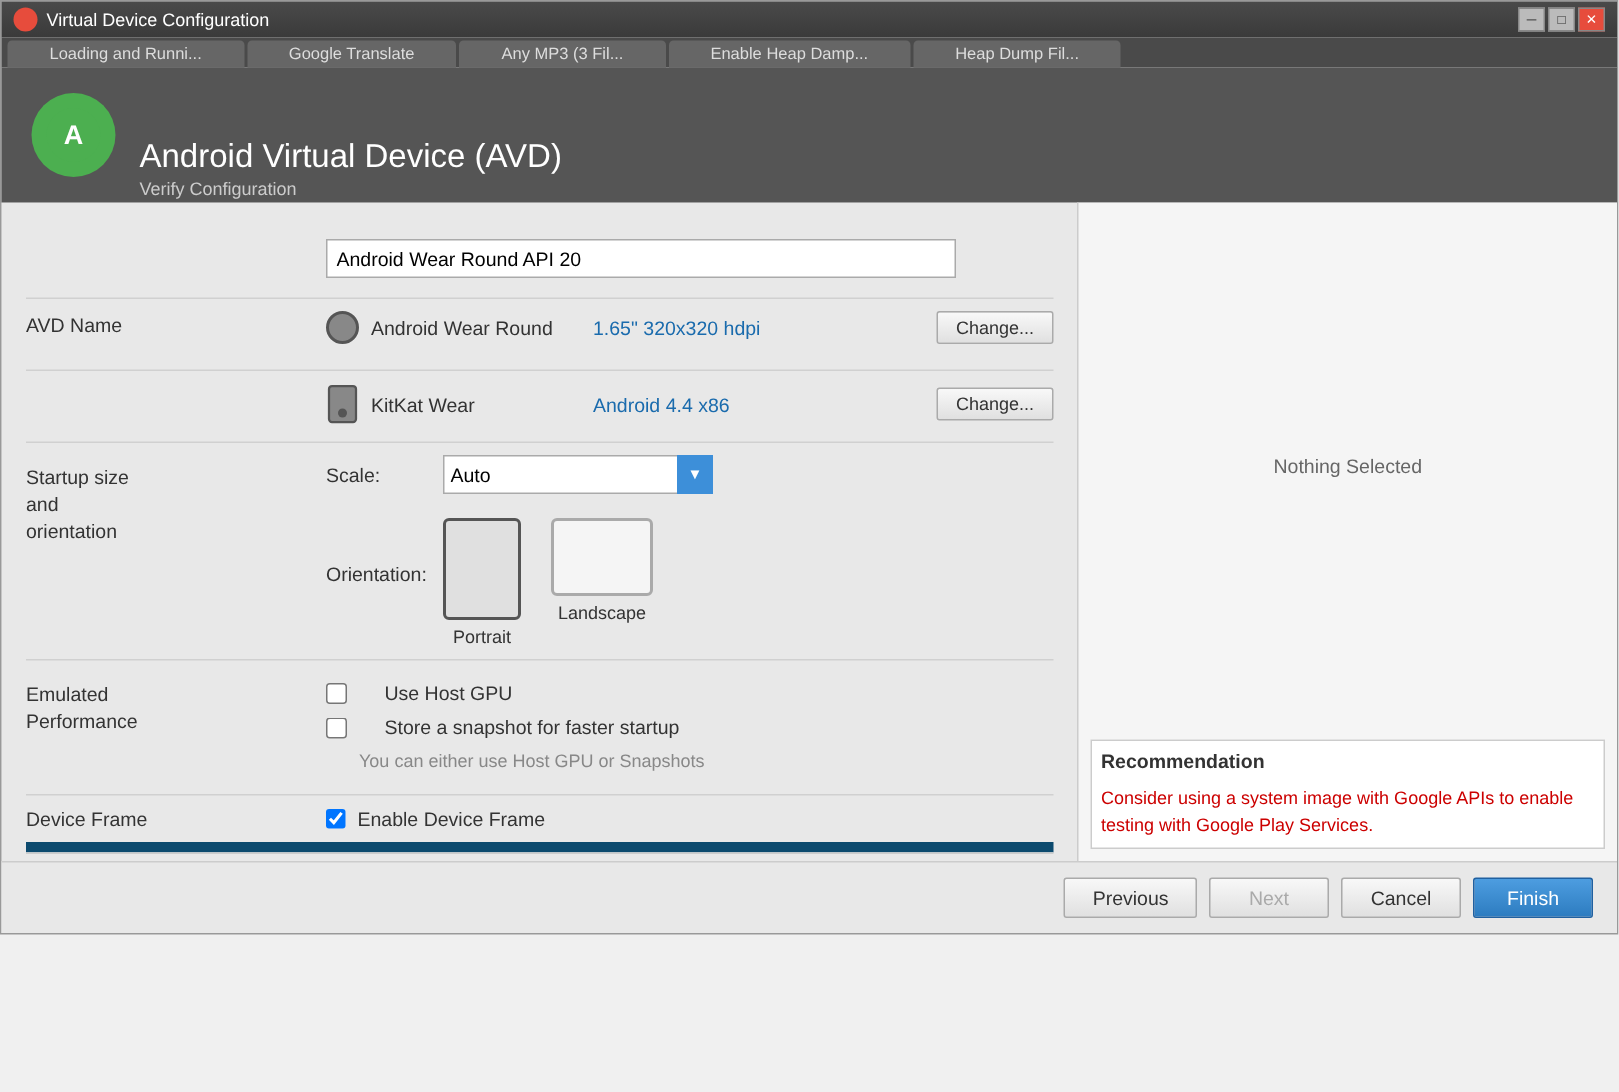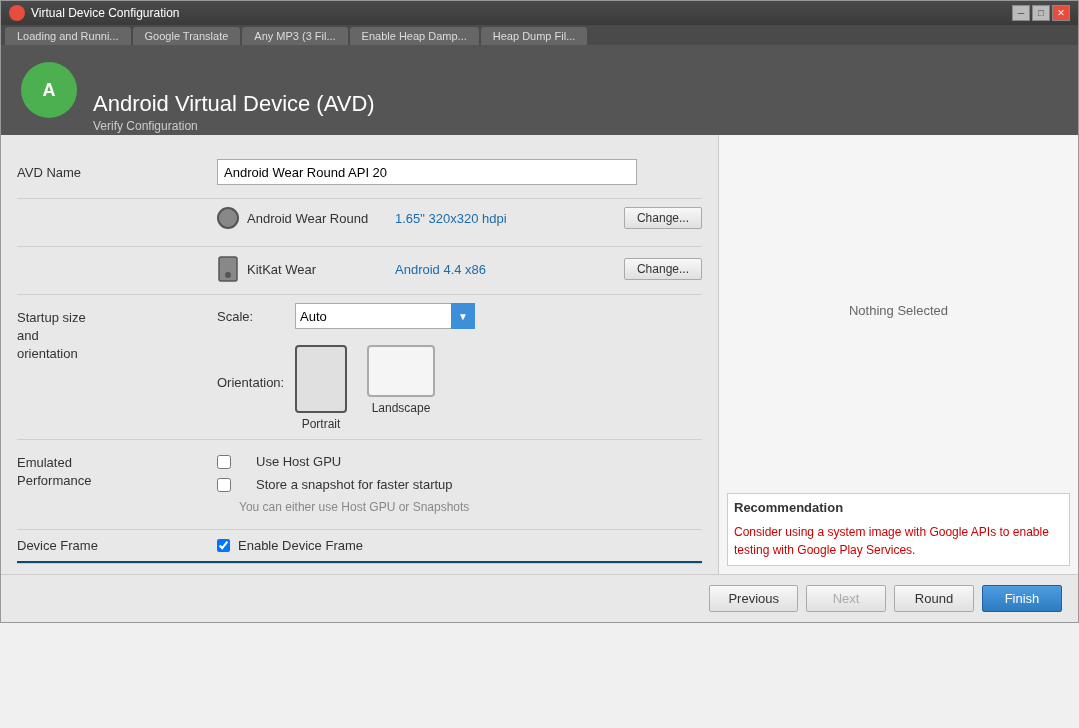--- a/index.html
+++ b/index.html
@@ -113,20 +113,21 @@
     }
     .form-row:last-child {
       border-bottom: none;
     }
     .row-label {
       width: 200px;
       font-size: 13px;
       color: #333;
       padding-top: 6px;
       flex-shrink: 0;
+      margin-top: 44px;
     }
     .row-content {
       flex: 1;
       display: flex;
       align-items: center;
     }
     .avd-name-input {
       width: 420px;
       height: 26px;
       border: 1px solid #aaa;
@@ -302,21 +303,21 @@
     }
     .hint-text {
       font-size: 12px;
       color: #888;
       padding-left: 22px;
     }
     .device-frame-section {
       padding: 8px 0;
       display: flex;
       align-items: center;
-      border-bottom: 2px solid #0c4a6e;
+      border-bottom: 7px solid #0c4a6e;
     }
     .device-frame-label {
       width: 200px;
       font-size: 13px;
       color: #333;
       flex-shrink: 0;
     }
     .device-frame-control {
       display: flex;
       align-items: center;
@@ -406,21 +407,21 @@
     .taskbar-tabs {
       background: #4a4a4a;
       display: flex;
       gap: 2px;
       padding: 2px 4px 0;
       flex-shrink: 0;
     }
     .taskbar-tab {
       background: #666;
       color: #ddd;
-      padding: 3px 12px;
+      padding: 3px 28px;
       font-size: 11px;
       border-radius: 3px 3px 0 0;
       cursor: pointer;
     }
   </style>
 </head>
 <body>
 
 <div class="window">
 
@@ -566,16 +567,16 @@
       <div class="recommendation-box">
         <div class="recommendation-title">Recommendation</div>
         <div class="recommendation-text">Consider using a system image with Google APIs to enable testing with Google Play Services.</div>
       </div>
     </div>
   </div>
 
   <div class="footer">
     <button class="footer-btn">Previous</button>
     <button class="footer-btn" disabled="">Next</button>
-    <button class="footer-btn">Round</button>
+    <button class="footer-btn">Cancel</button>
     <button class="footer-btn primary">Finish</button>
   </div>
 </div>
 
 </body></html>

